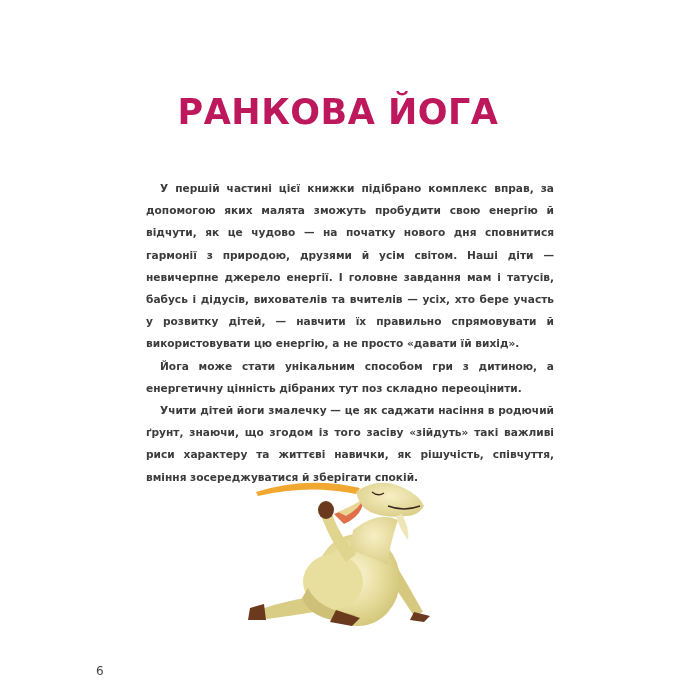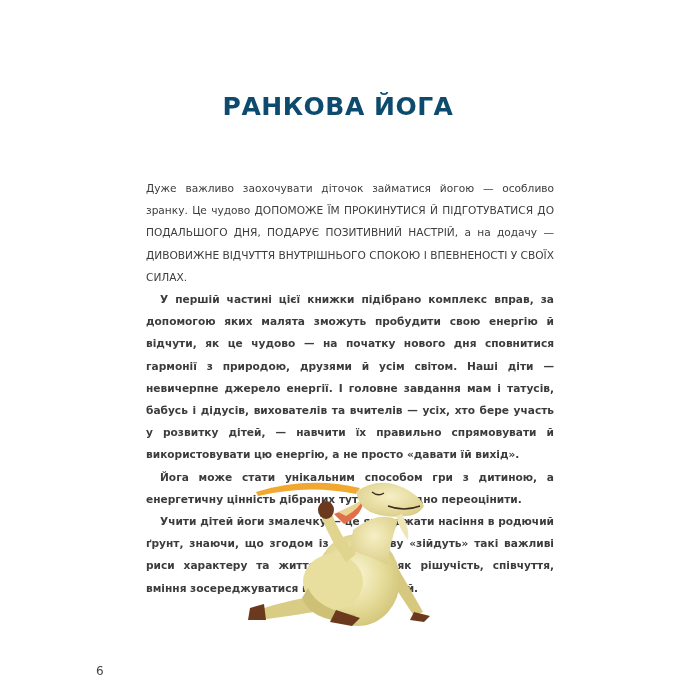--- a/index.html
+++ b/index.html
@@ -22,23 +22,23 @@
       background: #ffffff;
     }
     .title {
       position: absolute;
       left: 0;
       width: 676px;
       top: 92px;
       text-align: center;
       font-family: "DejaVu Sans", sans-serif;
       font-weight: bold;
-      font-size: 25px;
+      font-size: 35px;
       letter-spacing: 0.5px;
-      color: #0c4a6e;
+      color: #be185d;
       margin: 0;
     }
     .body-text {
       position: absolute;
       left: 146px;
       top: 177px;
       width: 408px;
       font-size: 10.6px;
       line-height: 22.2px;
       color: #3c3c3c;
@@ -69,21 +69,20 @@
     }
   </style>
 </head>
 <body>
 
 <div class="page">
 
   <h1 class="title">РАНКОВА ЙОГА</h1>
 
   <div class="body-text">
-    <p>Дуже важливо заохочувати діточок займатися йогою — особливо зранку. Це чудово ДОПОМОЖЕ ЇМ ПРОКИНУТИСЯ Й ПІДГОТУВАТИСЯ ДО ПОДАЛЬШОГО ДНЯ, ПОДАРУЄ ПОЗИТИВНИЙ НАСТРІЙ, а на додачу — ДИВОВИЖНЕ ВІДЧУТТЯ ВНУТРІШНЬОГО СПОКОЮ І ВПЕВНЕНОСТІ У СВОЇХ СИЛАХ.</p>
     <p class="indent">У першій частині цієї книжки підібрано комплекс вправ, за допомогою яких малята зможуть пробудити свою енергію й відчути, як це чудово — на початку нового дня сповнитися гармонії з природою, друзями й усім світом. Наші діти — невичерпне джерело енергії. І головне завдання мам і татусів, бабусь і дідусів, вихователів та вчителів — усіх, хто бере участь у розвитку дітей, — навчити їх правильно спрямовувати й використовувати цю енергію, а не просто «давати їй вихід».</p>
     <p class="indent">Йога може стати унікальним способом гри з дитиною, а енергетичну цінність дібраних тут поз складно переоцінити.</p>
     <p class="indent">Учити дітей йоги змалечку — це як саджати насіння в родючий ґрунт, знаючи, що згодом із того засіву «зійдуть» такі важливі риси характеру та життєві навички, як рішучість, співчуття, вміння зосереджуватися й зберігати спокій.</p>
   </div>
 
   <svg class="goat" viewBox="0 0 210 165" xmlns="http://www.w3.org/2000/svg">
     <defs>
       <radialGradient id="bodyGrad" cx="0.45" cy="0.45" r="0.7">
         <stop offset="0" stop-color="#fbf6d8"></stop>
         <stop offset="0.5" stop-color="#e6dc9a"></stop>

